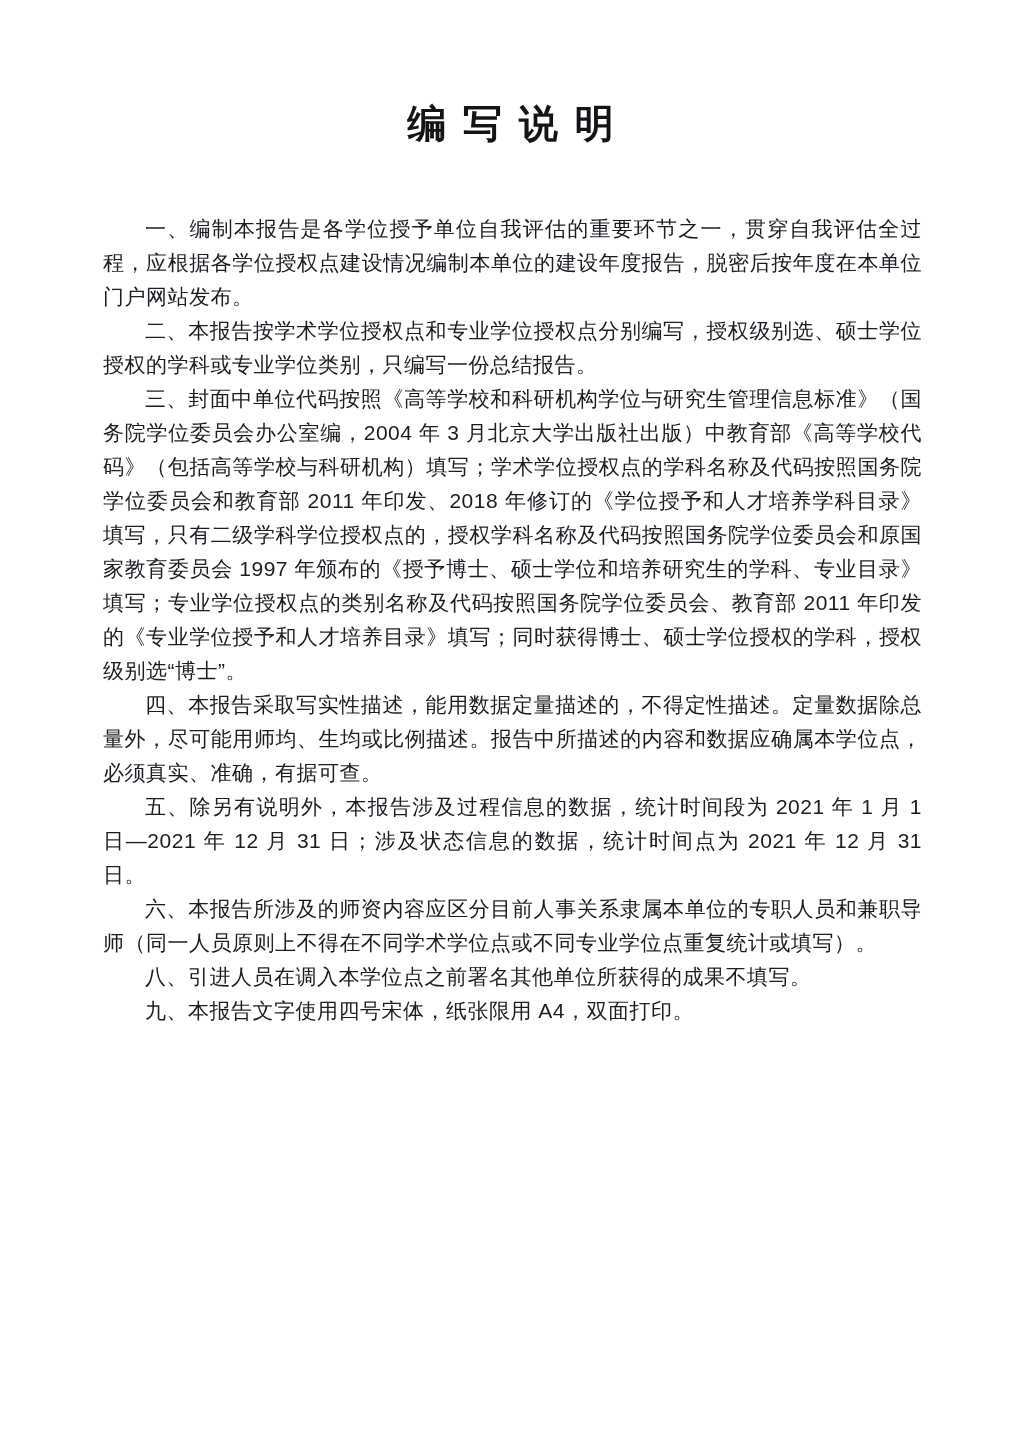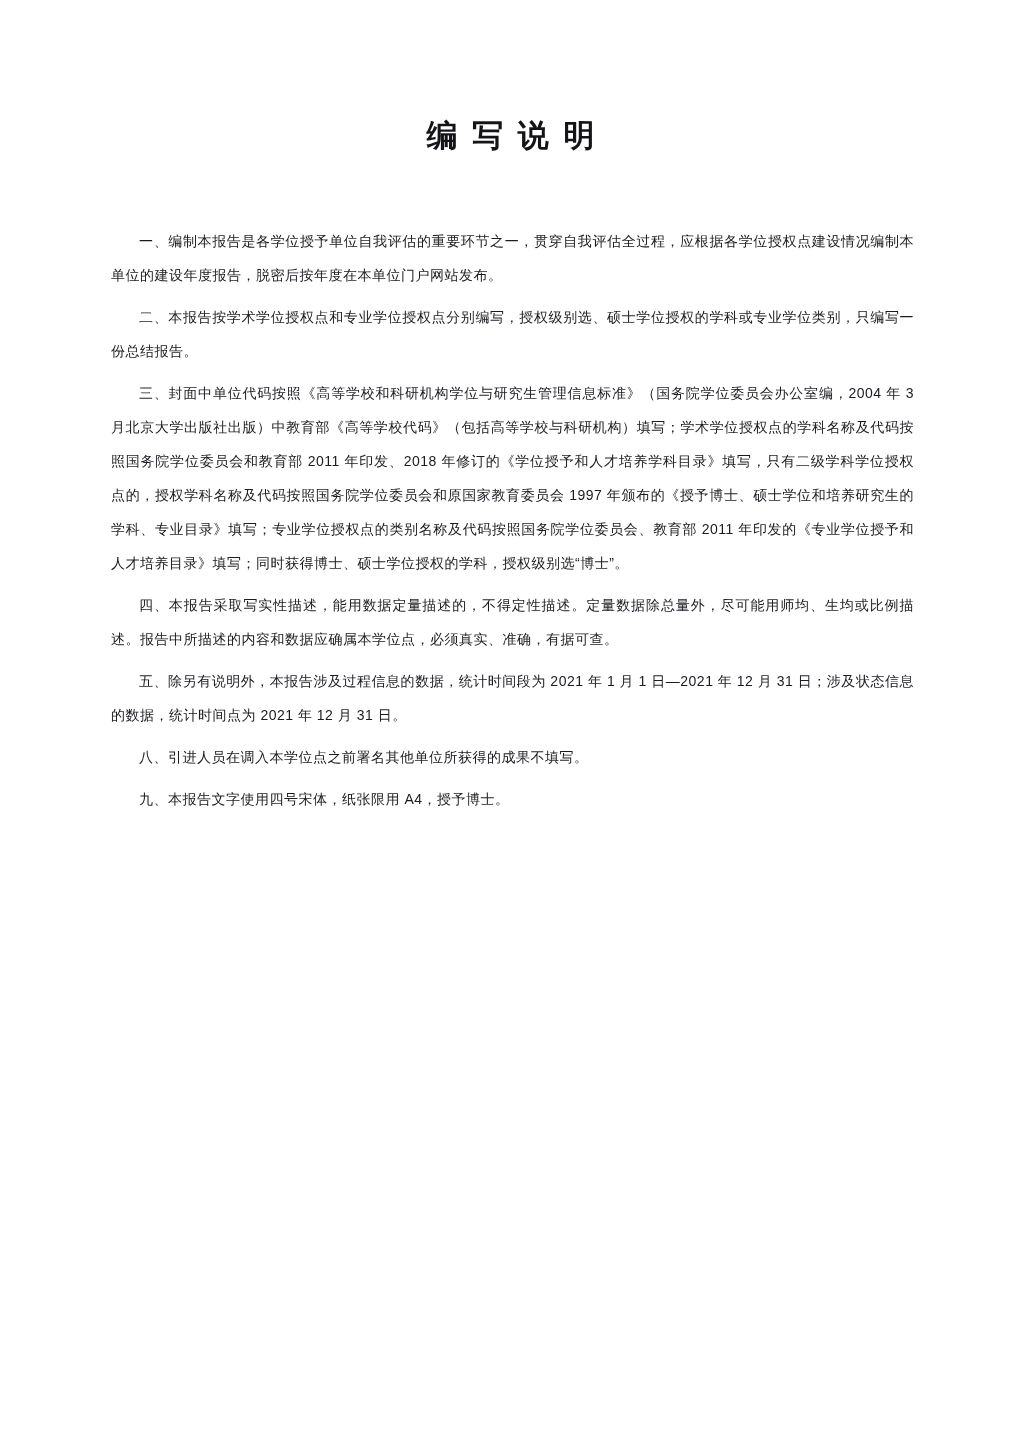--- a/index.html
+++ b/index.html
@@ -11,50 +11,51 @@
     position: relative;
     width: 1024px;
     height: 1448px;
     margin: 0 auto;
     background: #ffffff;
     overflow: hidden;
     font-family: "Liberation Sans", "DejaVu Sans", sans-serif;
     color: #1b1b22;
   }
   .doc-title {
-    margin: 16px;
+    margin: 4px;
     padding-top: 102px;
     text-align: center;
-    font-size: 31px;
+    font-size: 39px;
     font-weight: bold;
     letter-spacing: 3px;
     color: #141418;
     line-height: 36px;
   }
   .content {
     margin: 70px 102px 0 103px; 
   }
   .content p {
-    margin: 8px;
+    margin: 0;
     text-indent: 2em;
     text-align: justify;
-    font-size: 14px;
+    font-size: 21px;
     line-height: 34px;
     letter-spacing: 0.5px;
     word-break: break-all;
   }
 </style>
 </head>
 <body>
 
 <div class="page">
   <h1 class="doc-title">编 写 说 明</h1>
 
   <div class="content">
     <p>一、编制本报告是各学位授予单位自我评估的重要环节之一，贯穿自我评估全过程，应根据各学位授权点建设情况编制本单位的建设年度报告，脱密后按年度在本单位门户网站发布。</p>
     <p>二、本报告按学术学位授权点和专业学位授权点分别编写，授权级别选、硕士学位授权的学科或专业学位类别，只编写一份总结报告。</p>
     <p>三、封面中单位代码按照《高等学校和科研机构学位与研究生管理信息标准》（国务院学位委员会办公室编，2004 年 3 月北京大学出版社出版）中教育部《高等学校代码》（包括高等学校与科研机构）填写；学术学位授权点的学科名称及代码按照国务院学位委员会和教育部 2011 年印发、2018 年修订的《学位授予和人才培养学科目录》填写，只有二级学科学位授权点的，授权学科名称及代码按照国务院学位委员会和原国家教育委员会 1997 年颁布的《授予博士、硕士学位和培养研究生的学科、专业目录》填写；专业学位授权点的类别名称及代码按照国务院学位委员会、教育部 2011 年印发的《专业学位授予和人才培养目录》填写；同时获得博士、硕士学位授权的学科，授权级别选“博士”。</p>
     <p>四、本报告采取写实性描述，能用数据定量描述的，不得定性描述。定量数据除总量外，尽可能用师均、生均或比例描述。报告中所描述的内容和数据应确属本学位点，必须真实、准确，有据可查。</p>
     <p>五、除另有说明外，本报告涉及过程信息的数据，统计时间段为 2021 年 1 月 1 日—2021 年 12 月 31 日；涉及状态信息的数据，统计时间点为 2021 年 12 月 31 日。</p>
+    <p>六、本报告所涉及的师资内容应区分目前人事关系隶属本单位的专职人员和兼职导师（同一人员原则上不得在不同学术学位点或不同专业学位点重复统计或填写）。</p>
     <p>八、引进人员在调入本学位点之前署名其他单位所获得的成果不填写。</p>
-    <p>九、本报告文字使用四号宋体，纸张限用 A4，授予博士。</p>
+    <p>九、本报告文字使用四号宋体，纸张限用 A4，双面打印。</p>
   </div>
 </div>
 
 </body></html>

